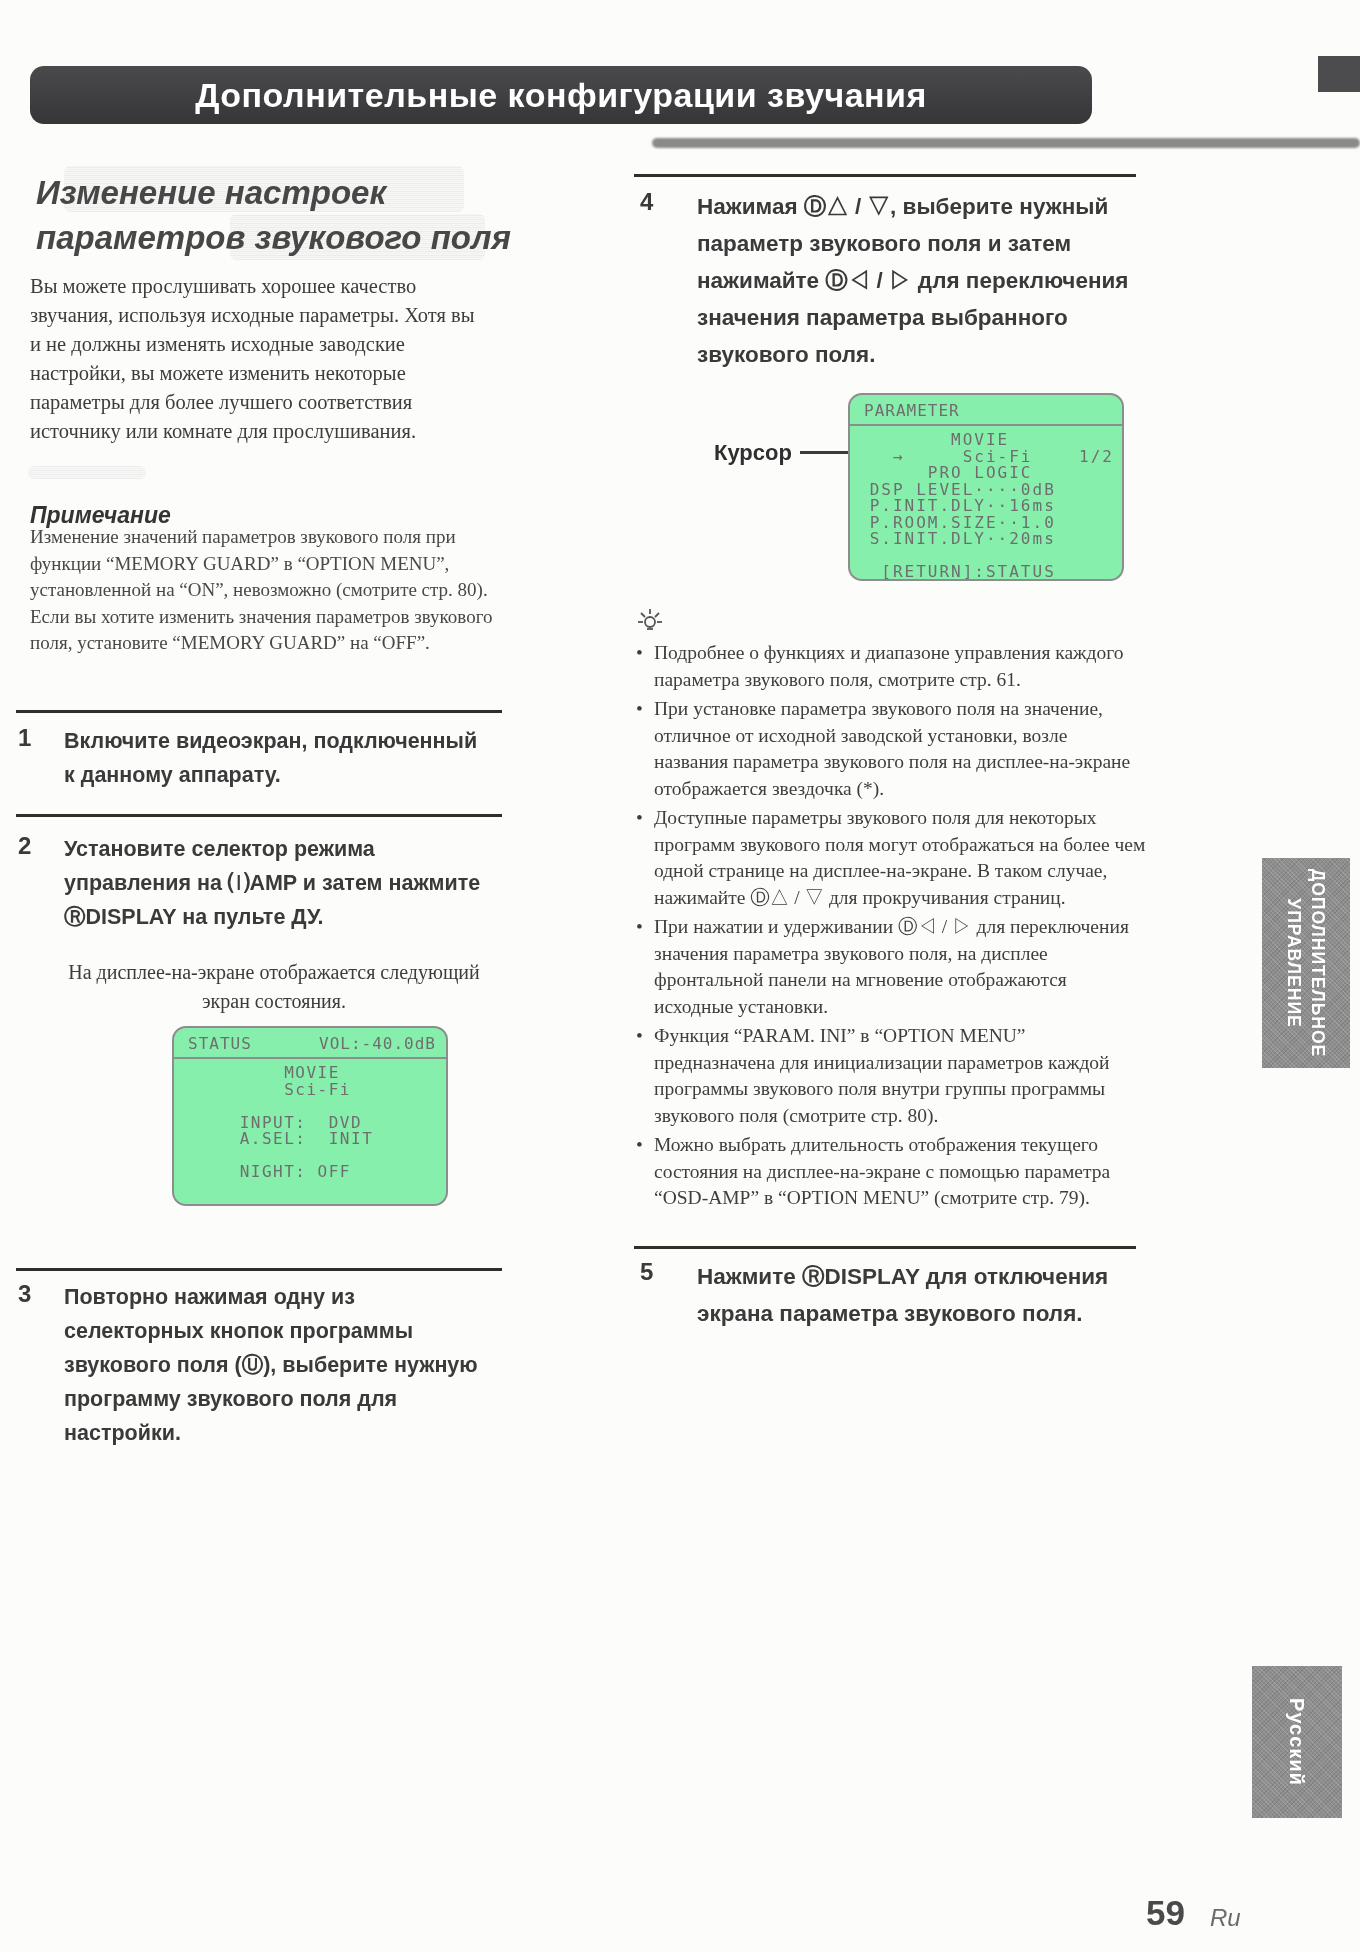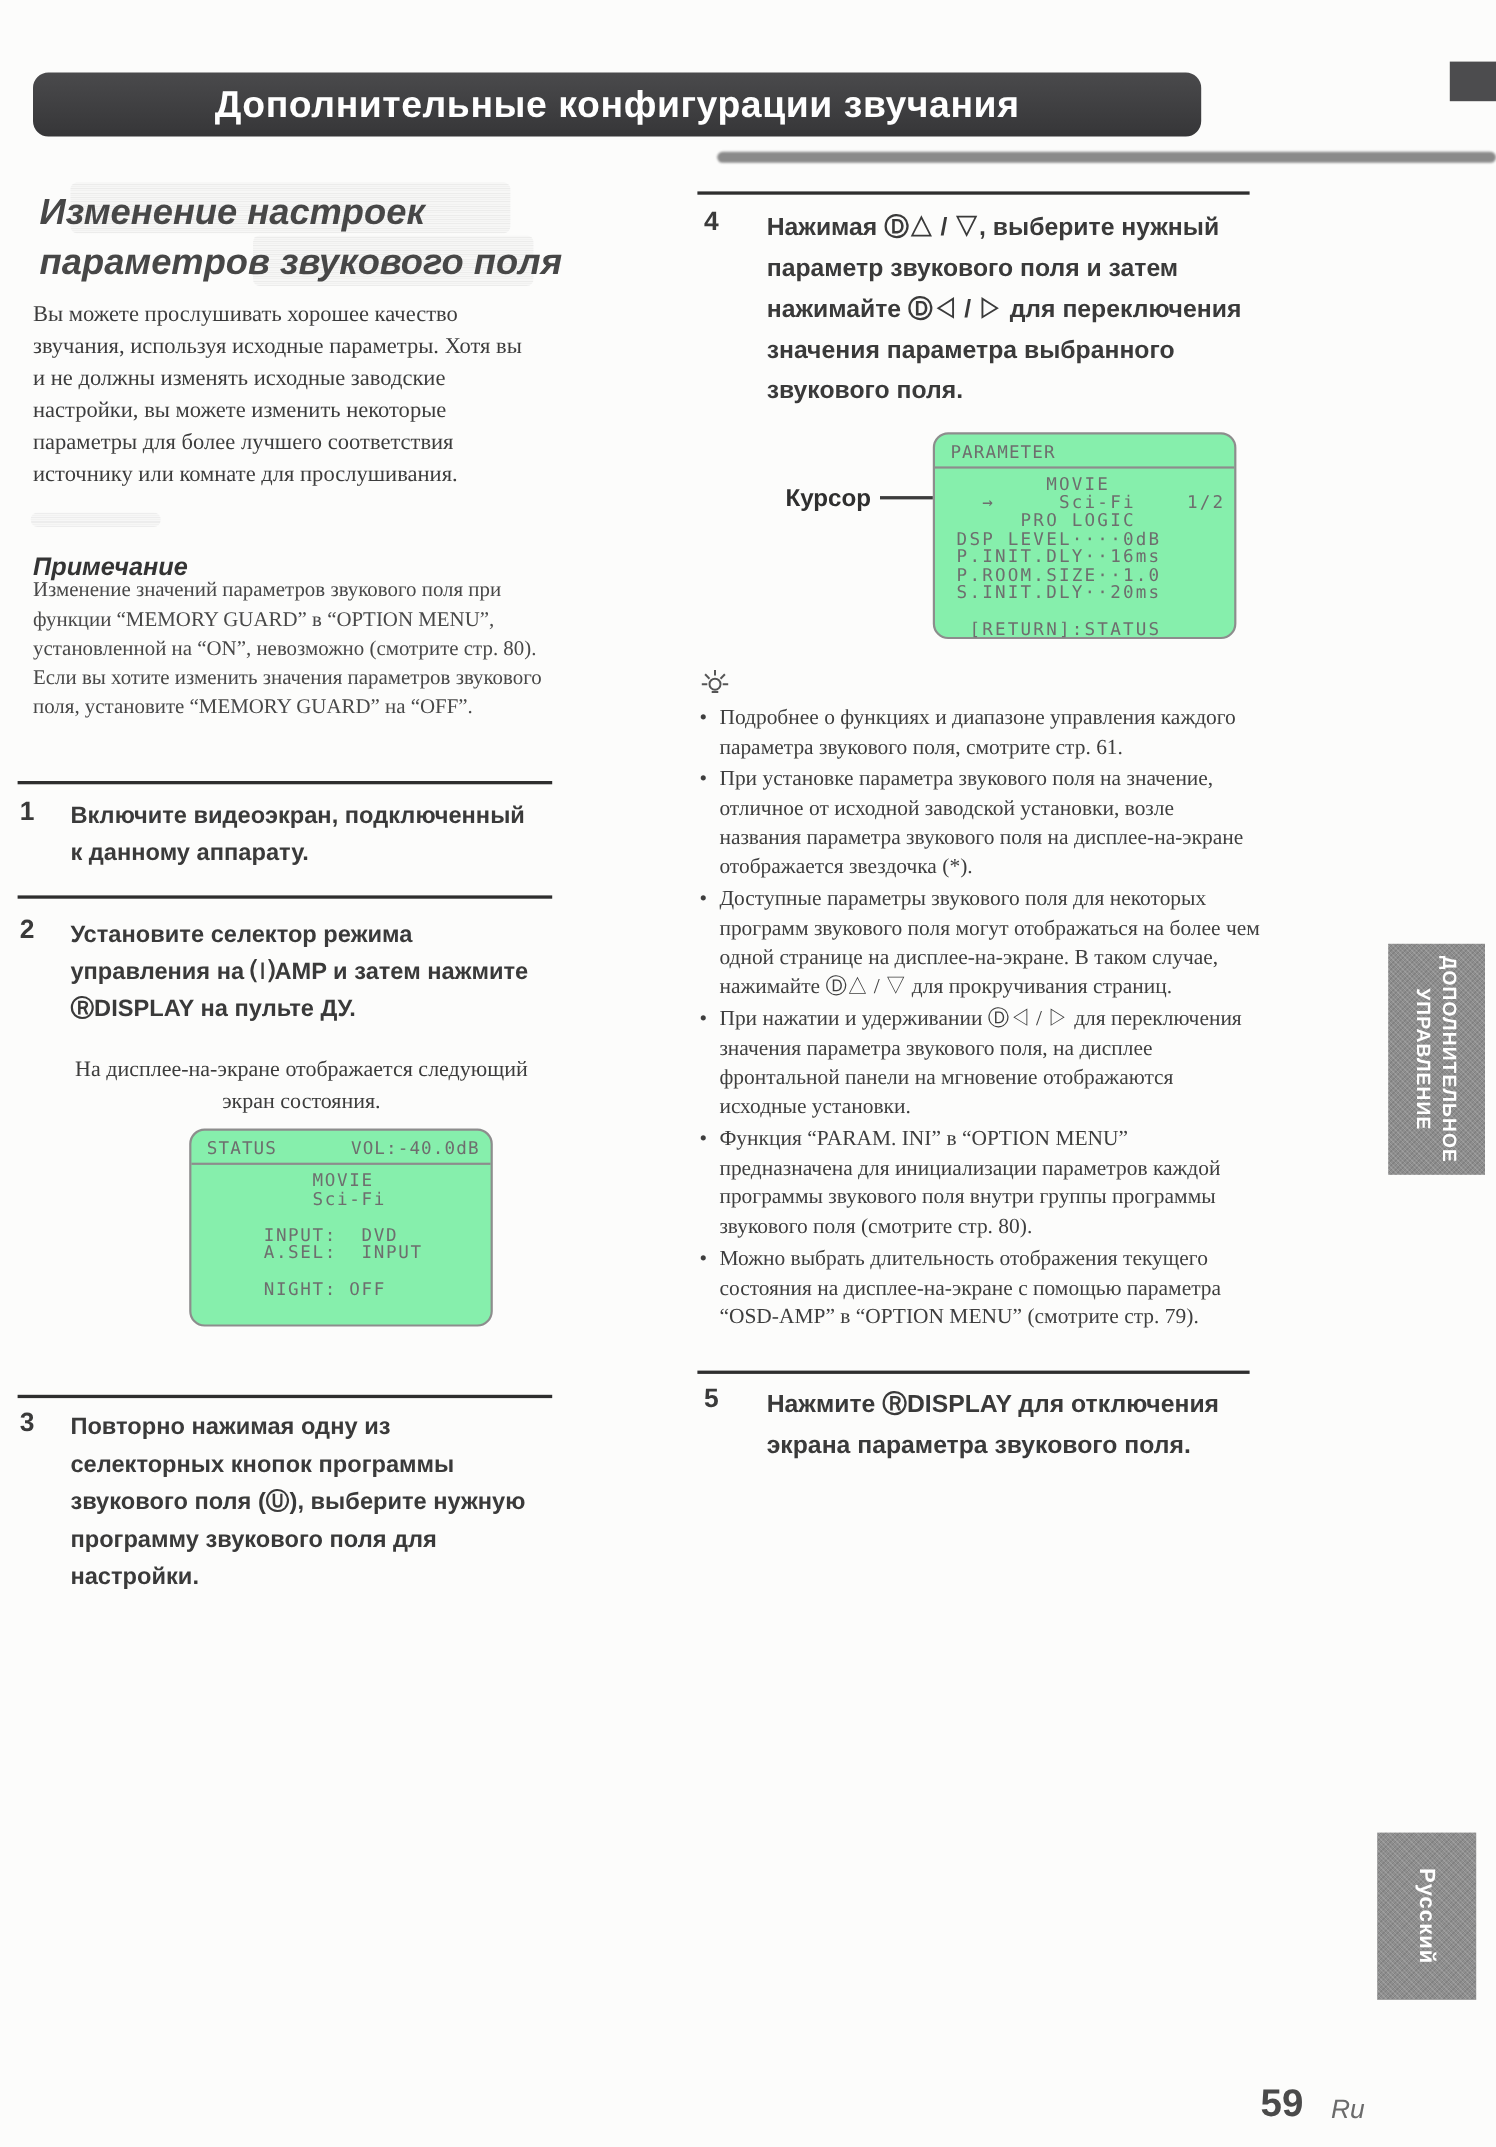--- a/index.html
+++ b/index.html
@@ -109,21 +109,21 @@
   <div class="osd" style="left:172px;top:1026px;width:272px;height:176px;">
     <div class="osd-header">
       <span>STATUS</span>
       <span>VOL:-40.0dB</span>
     </div>
     <div class="osd-body">
       <div class="osd-line">         MOVIE</div>
       <div class="osd-line">         Sci-Fi</div>
       <div class="osd-line"> </div>
       <div class="osd-line">     INPUT:  DVD</div>
-      <div class="osd-line">     A.SEL:  INPUT</div>
+      <div class="osd-line">     A.SEL:  INIT</div>
       <div class="osd-line"> </div>
       <div class="osd-line">     NIGHT: OFF</div>
     </div>
   </div>
 
   <div class="rule" style="left:16px;top:1268px;width:486px;"></div>
   <div class="step-num" style="left:18px;top:1280px;">3</div>
   <div class="step-text" style="left:64px;top:1280px;width:428px;">Повторно нажимая одну из селекторных кнопок программы звукового поля (Ⓤ), выберите нужную программу звукового поля для настройки.</div>
 
   <div class="rule" style="left:634px;top:174px;width:502px;"></div>

